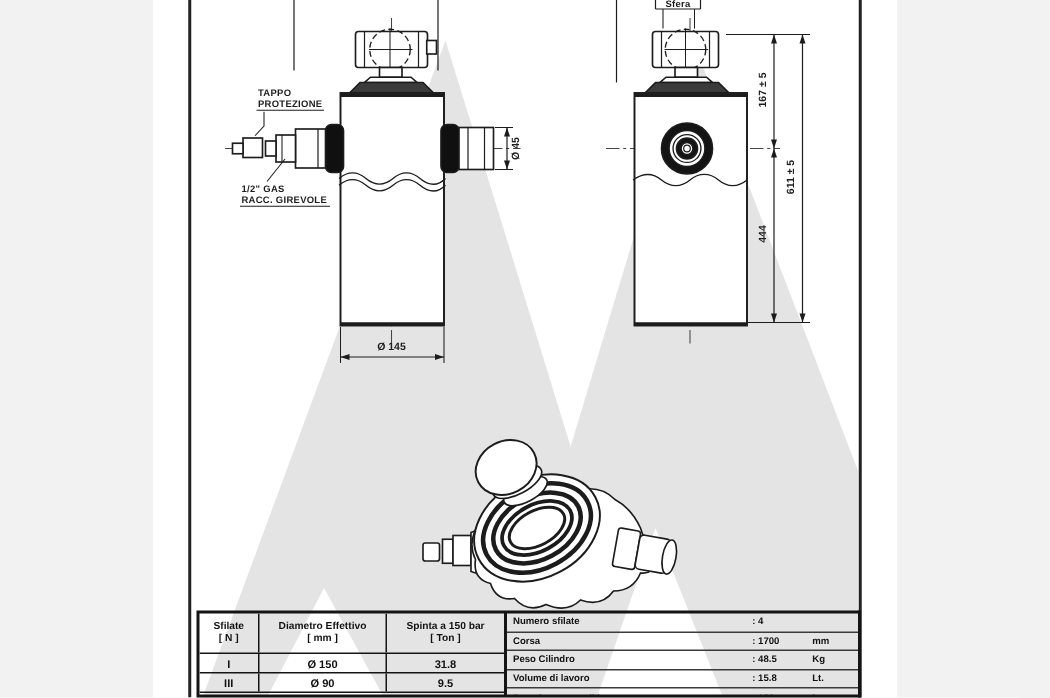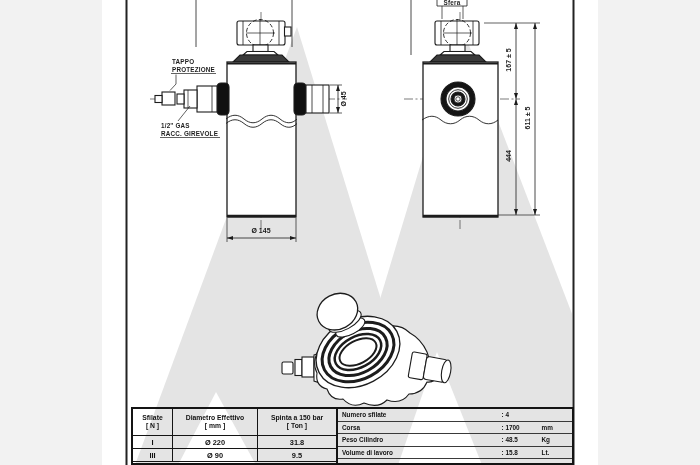--- a/index.html
+++ b/index.html
@@ -223,21 +223,21 @@
         <span>Diametro Effettivo</span>
           <span>[ mm ]</span>
       </div>
       <div class="cell">
         <span>Spinta a 150 bar</span>
           <span>[ Ton ]</span>
       </div>
     </div>
     <div class="spec-row">
       <div class="cell">I</div>
-      <div class="cell">Ø 220</div>
+      <div class="cell">Ø 150</div>
       <div class="cell">31.8</div>
     </div>
     <div class="spec-row">
       <div class="cell">III</div>
       <div class="cell">Ø 90</div>
       <div class="cell">9.5</div>
     </div>
   </div>
 
   <div class="info-table">

